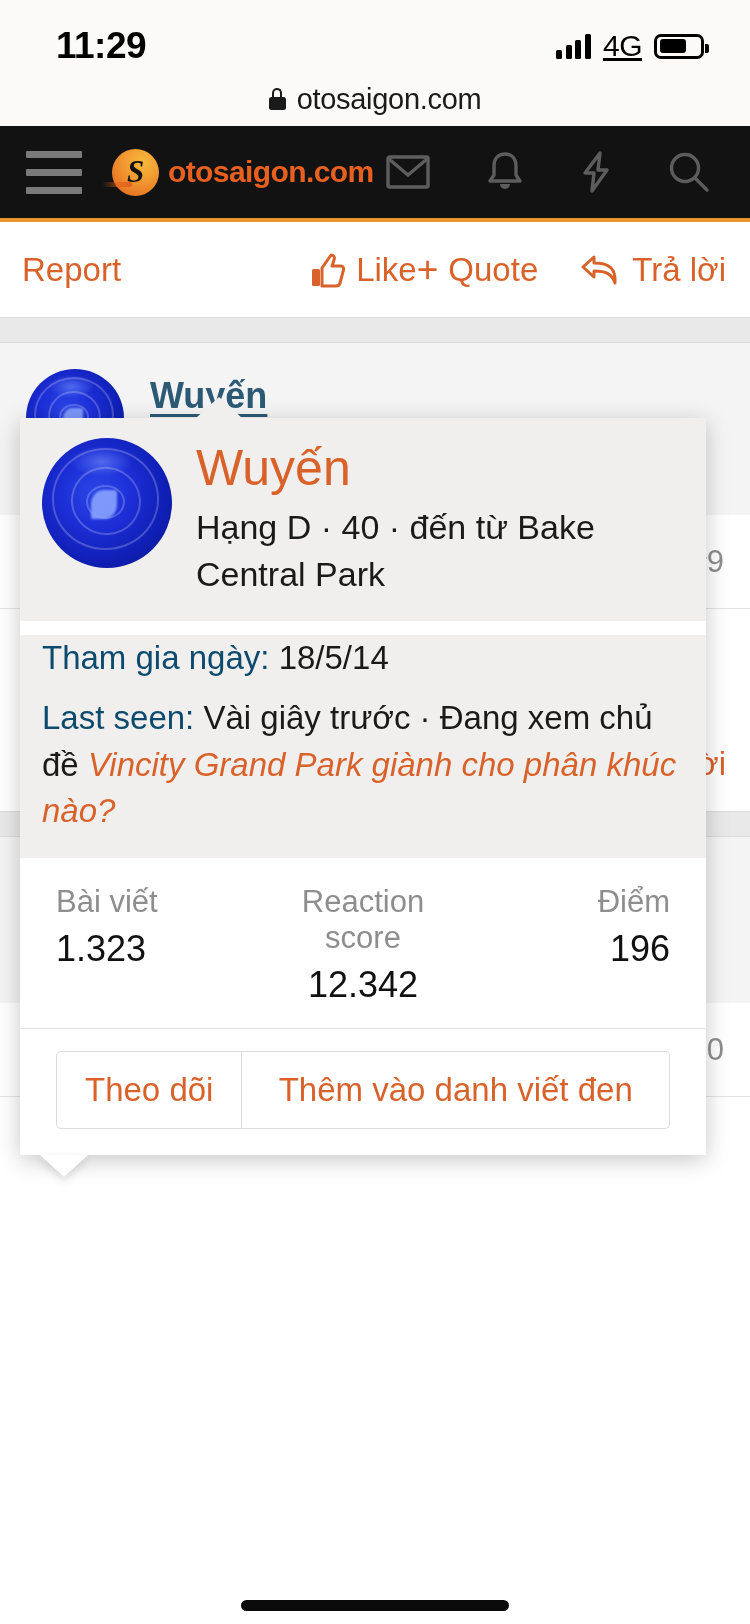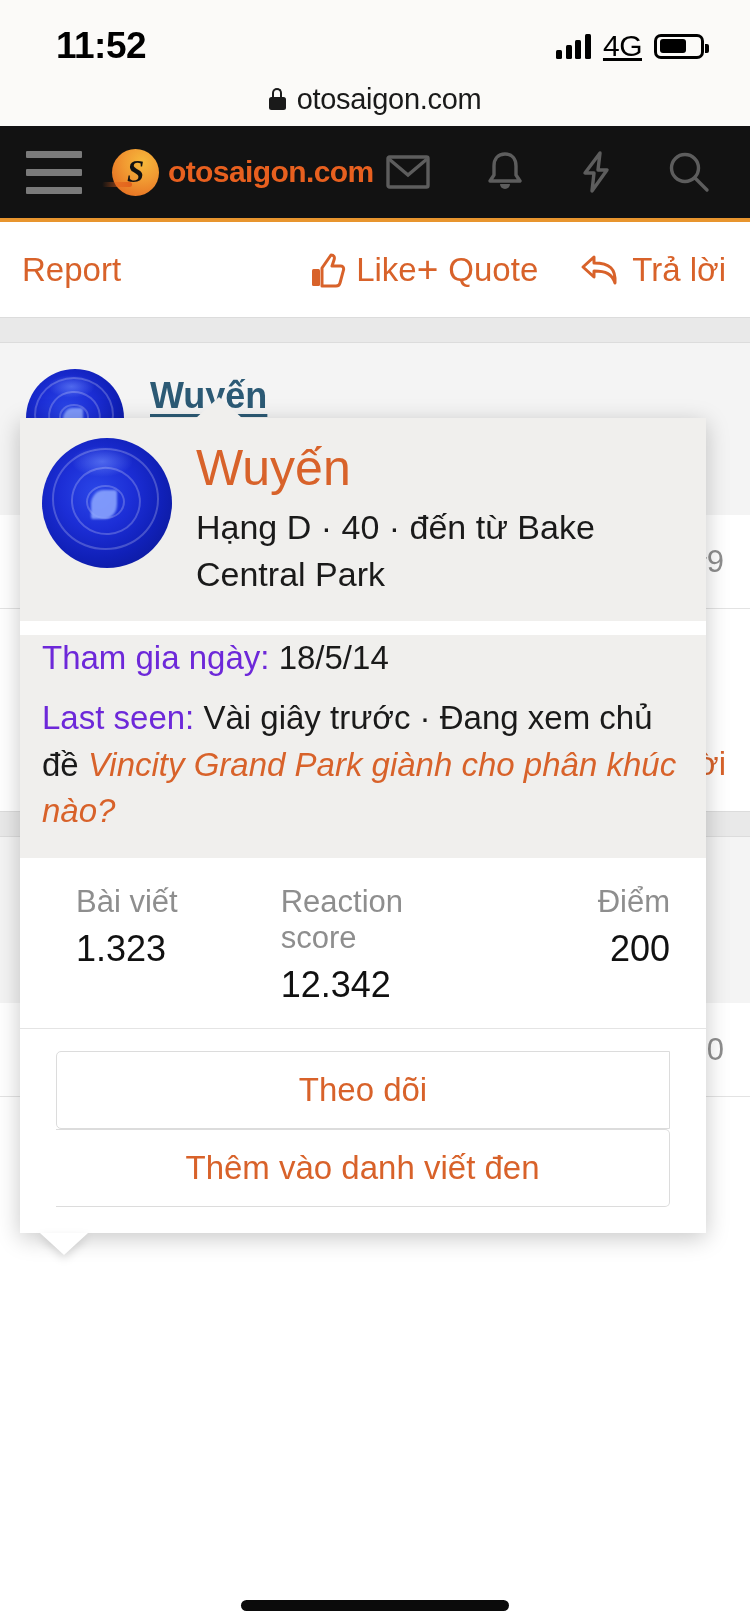--- a/index.html
+++ b/index.html
@@ -199,55 +199,55 @@
   .pop-header {
     background: #f0efed; padding: 20px 22px 24px 22px;
     display: flex; gap: 24px;
   }
   .pop-avatar { width: 130px; height: 130px; flex: none; }
   .pop-avatar .avatar { width: 130px; height: 130px; }
   .pop-info { flex: 1; padding-top: 2px; }
   .pop-name { font-size: 50px; color: #d8622a; line-height: 1.12; }
   .pop-line { font-size: 34px; color: #1a1a1a; line-height: 1.37; margin-top: 8px; }
   .pop-row { font-size: 33px; line-height: 1.4; margin-top: 14px; color: #1a1a1a; }
-  .pop-label { color: #6d28d9; text-align: right; }
+  .pop-label { color: #0c4a6e; text-align: right; }
   .pop-topic { color: #d8622a; font-style: italic; }
 
   .pop-stats {
     background: #fff; display: flex; padding: 26px 36px 22px 36px;
     border-bottom: 1px solid #e4e4e4;
   }
-  .stat { flex: 1; margin-left: 20px; }
-  .stat.c { }
+  .stat { flex: 1; }
+  .stat.c { text-align: center; }
   .stat.r { text-align: right; }
   .stat-label { font-size: 31px; color: #8e8e8e; }
   .stat-value { font-size: 36px; color: #111; margin-top: 8px; }
 
-  .pop-actions { padding: 22px 36px 26px 36px; display: flex; flex-direction: column; }
+  .pop-actions { padding: 22px 36px 26px 36px; display: flex; }
   .pop-btn {
     border: 1px solid #dcdcdc; background: #fff;
     color: #d8622a; font-size: 33px;
     padding: 19px 28px; white-space: nowrap;
     font-family: "Liberation Sans", sans-serif;
   }
   .pop-btn.first { border-radius: 5px 0 0 5px; }
   .pop-btn.last { border-radius: 0 5px 5px 0; border-left: none; flex: 1; text-align: center; }
 
   
   .home-indicator {
     position: absolute; bottom: 13px; left: 50%; transform: translateX(-50%);
     width: 268px; height: 11px; background: #0b0b0b; border-radius: 8px;
     z-index: 60;
   }
 </style>
 </head>
 <body>
 
 <div class="statusbar">
-  <div class="status-time">11:52</div>
+  <div class="status-time">11:29</div>
   <div class="status-right">
     <div class="signal">
       <i></i>
         <i></i>
         <i></i>
         <i></i>
     </div>
     <div class="net-label">4G</div>
     <div class="battery">
       <div class="fill" style="width:68%"></div>
@@ -466,21 +466,21 @@
     <div class="stat">
       <div class="stat-label">Bài viết</div>
       <div class="stat-value">1.323</div>
     </div>
     <div class="stat c">
       <div class="stat-label">Reaction score</div>
       <div class="stat-value">12.342</div>
     </div>
     <div class="stat r">
       <div class="stat-label">Điểm</div>
-      <div class="stat-value">200</div>
+      <div class="stat-value">196</div>
     </div>
   </div>
 
   <div class="pop-actions">
     <button class="pop-btn first">Theo dõi</button>
     <button class="pop-btn last">Thêm vào danh viết đen</button>
   </div>
 </div>
 
 <div class="home-indicator"></div>

